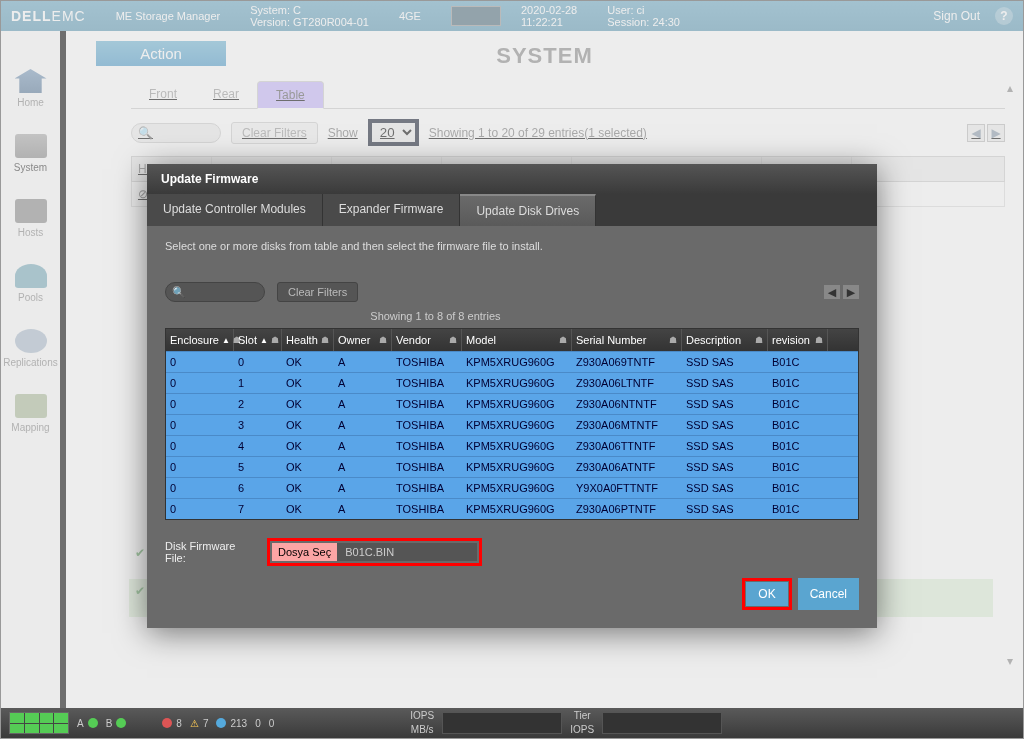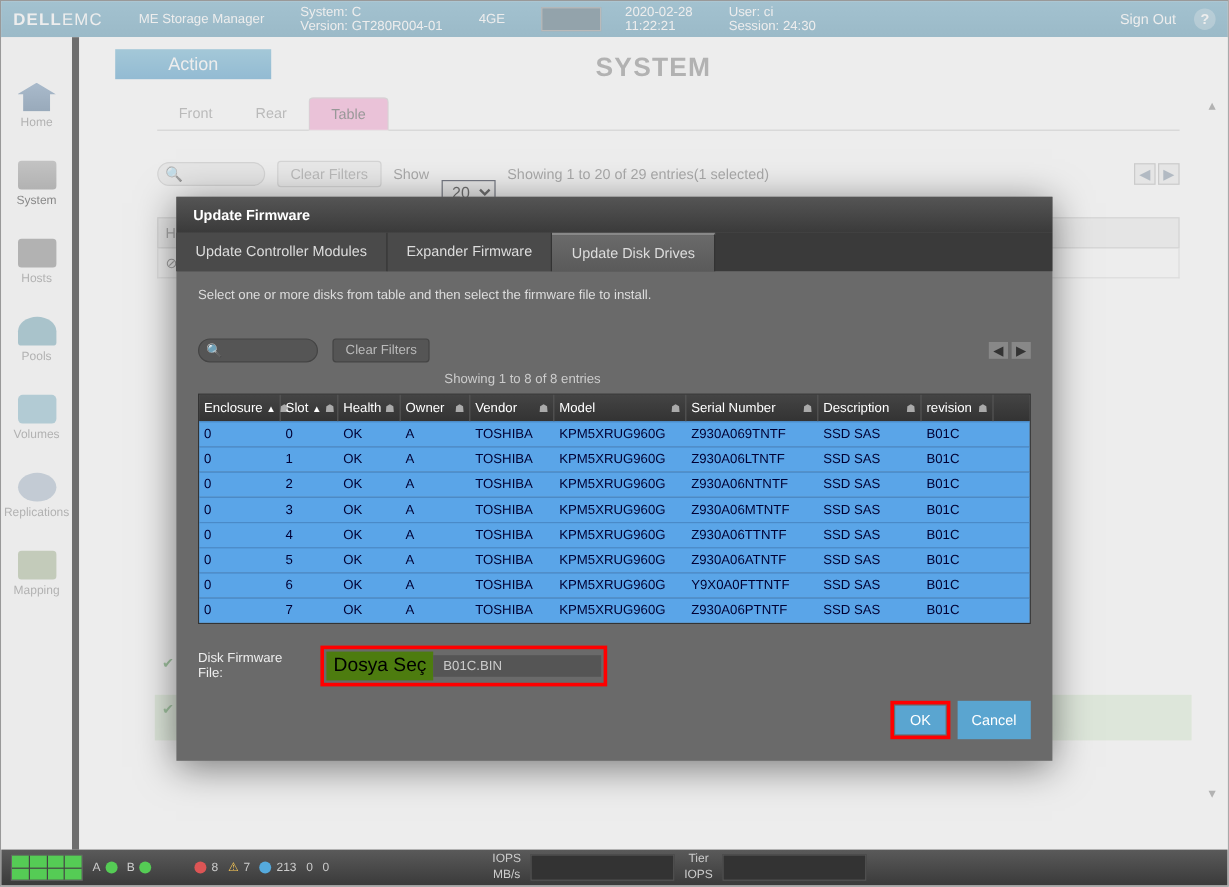--- a/index.html
+++ b/index.html
@@ -29,29 +29,29 @@
 .nav-icon.map-i { background: #ab9; }
 .nav-icon.rep-i { background: #abc; border-radius: 50%; }
 .nav-icon.perf-i { background: #223; }
 
 
 .main { position: absolute; top: 30px; left: 65px; right: 0; bottom: 30px; background: #fff; overflow: hidden; }
 .action-row { display:flex; align-items:center; padding: 10px 0 0 30px;}
 .action-btn { background: linear-gradient(#6cb4d4,#4a9aca); color: #fff; width: 130px; text-align: center; padding: 4px 0; cursor: pointer; font-size: 15px; }
 .page-title { position: absolute; top: 12px; left: 50%; transform: translateX(-50%); font-size: 22px; color: #888; font-weight: bold; letter-spacing: 1px; }
 
-.bg-table { position: absolute; top: 50px; left: 65px; right: 40px; }
+.bg-table { position: absolute; top: 50px; left: 65px; right: 18px; text-decoration: underline; }
 .tab-bar { display: flex; border-bottom: 1px solid #ccc; }
 .tab-bar .t { padding: 6px 18px; color: #999; cursor: pointer; }
-.tab-bar .t.act { background: #f9a8d4; border: 1px solid #ccc; border-bottom: 1px solid #fff; margin-bottom: -1px; color: #555; border-radius: 4px 4px 0 0; }
+.tab-bar .t.act { background: #c4b5fd; border: 1px solid #ccc; border-bottom: 1px solid #fff; margin-bottom: -1px; color: #555; border-radius: 4px 4px 0 0; }
 
 .filter-row { display: flex; align-items: center; gap: 10px; padding: 10px 0; color: #777;}
 .srch-pill { width: 90px; height: 20px; background: #eee; border: 1px solid #ccc; border-radius: 10px; display: flex; align-items: center; padding-left: 6px; }
 .cf-btn { padding: 3px 10px; border: 1px solid #ccc; background: #f5f5f5; color: #999; border-radius: 3px;}
-.sel20 { border: 1px solid #0f172a; padding: 1px 4px; margin-top: 31px; }
+.sel20 { border: 4px solid #0f172a; padding: 1px 4px; }
 .page-arrows { margin-left: auto; display: flex; gap:2px;}
 .pg-ar { width:18px; height:18px; background:#eee; border:1px solid #bbb; display:flex; align-items:center; justify-content:center; color:#89a; cursor:pointer;}
 
 .hdr-row { display: flex; background: #eee; border: 1px solid #ccc; }
 .hdr-cell { padding: 5px 6px; color: #777; border-right: 1px solid #ddd; display:flex; align-items:center; gap: 4px;}
 .sort-ic, .filt-ic { color: #aaa; font-size: 9px; cursor: pointer;}
 .filt-ic { margin-left:auto; }
 .data-row { display: flex; border: 1px solid #ddd; border-top:none;}
 .data-row.green { background: #dff0d8; }
 .data-cell { padding: 5px 6px; color: #666; }
@@ -79,21 +79,21 @@
 .dt-head .dc { padding: 5px 4px; font-size: 11px; color: #fff; border-right: 1px solid #555; display: flex; align-items: center; gap: 3px;}
 .dt-row { display: flex; background: #5aa5e8; border-top: 1px solid #4a8ac8;}
 .dt-row .dc { padding: 4px 4px; font-size: 11px; color: #003; }
 .dc1{width:68px}.dc2{width:48px}.dc3{width:52px}.dc4{width:58px}.dc5{width:70px}.dc6{width:110px}.dc7{width:110px}.dc8{width:86px}.dc9{width:60px}
 .sort-arr { font-size: 8px;}
 .flt { margin-left: auto; font-size: 9px; color: #aaa; cursor:pointer;}
 
 .file-row { display: flex; align-items: center; margin-top: 18px; gap: 12px;}
 .file-label { width: 90px; color: #eee; font-size: 11px;}
 .file-box { border: 3px solid #f00; padding: 2px; display: flex; align-items: center;}
-.file-btn { background: #4d7c0f; color: #000; padding: 3px 6px; cursor: pointer; font-size: 16px;}
+.file-btn { background: #fca5a5; color: #000; padding: 3px 6px; cursor: pointer; font-size: 11px;}
 .file-name { background: #555; color: #ccc; padding: 3px 8px; min-width: 140px;}
 
 .modal-footer { display: flex; justify-content: flex-end; gap: 6px; padding: 12px 0 0;}
 .m-btn { padding: 5px 12px; background: #5aa5d0; color: #fff; border: none; cursor: pointer; font-size: 12px;}
 .m-btn.cancel { background: #5aa5d0;}
 .ok-wrap { border: 3px solid #f00; padding: 1px;}
 
 
 .bg-rows { position: absolute; top: 510px; left: 63px; right: 30px;}
 .bg-rows .data-row { border: none; }
@@ -136,21 +136,20 @@
   <div class="header-spacer"></div>
   <div class="sign-out">Sign Out</div>
   <div class="help-icon">?</div>
 </div>
 
 <div class="left-nav">
   <div class="nav-item"><div class="nav-icon home-i"></div><span>Home</span></div>
   <div class="nav-item active"><div class="nav-icon sys-i"></div><span>System</span></div>
   <div class="nav-item"><div class="nav-icon host-i"></div><span>Hosts</span></div>
   <div class="nav-item"><div class="nav-icon pool-i"></div><span>Pools</span></div>
-  <div class="nav-item"><div class="nav-icon vol-i"></div><span>Volumes</span></div>
   <div class="nav-item"><div class="nav-icon rep-i"></div><span>Replications</span></div>
   <div class="nav-item"><div class="nav-icon map-i"></div><span>Mapping</span></div>
 </div>
 
 <div class="main">
   <div class="action-row">
     <div class="action-btn">Action</div>
   </div>
   <div class="page-title">SYSTEM</div>
 

